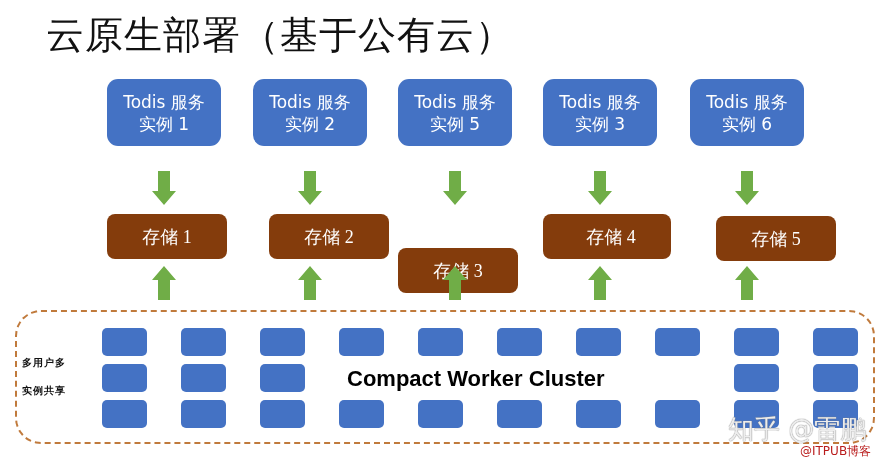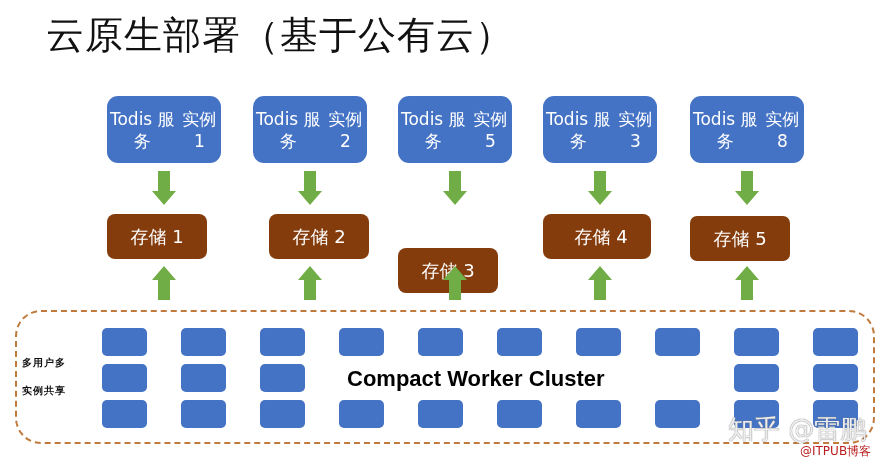--- a/index.html
+++ b/index.html
@@ -5,29 +5,29 @@
   html, body { margin: 0; padding: 0; }
   body {
     width: 888px; height: 465px; background: #ffffff; position: relative; overflow: hidden;
     font-family: "DejaVu Sans", "Liberation Sans", sans-serif;
   }
   .title {
     position: absolute; left: 46px; top: 10px; font-size: 38px; color: #111;
     font-weight: normal; letter-spacing: 1px; white-space: nowrap;
   }
   .svc {
-    position: absolute; top: 96px; width: 114px; height: 67px; background: #4472c4;
+    position: absolute; top: 79px; width: 114px; height: 67px; background: #4472c4;
     border-radius: 11px; color: #fff; font-size: 17px; line-height: 22px;
-    display: flex; flex-direction: row; align-items: center; justify-content: center;
+    display: flex; flex-direction: column; align-items: center; justify-content: center;
     text-align: center;
   }
   .store {
-    position: absolute; top: 214px; width: 100px; height: 45px; background: #843c0c;
+    position: absolute; top: 214px; width: 120px; height: 45px; background: #843c0c;
     border-radius: 8px; color: #fff; font-size: 18px;
-    display: flex; align-items: center; justify-content: center;
+    display: flex; align-items: center; justify-content: center; font-family: Liberation Serif, serif;
   }
   .arrow { position: absolute; width: 24px; height: 34px; }
   .arrow svg { width: 100%; height: 100%; display: block; }
   .cluster {
     position: absolute; left: 15px; top: 310px; width: 860px; height: 134px;
     border: 2px dashed #c07a3c; border-radius: 26px; box-sizing: border-box;
   }
   .node {
     position: absolute; width: 45px; height: 28px; background: #4472c4; border-radius: 5px;
   }
@@ -64,29 +64,29 @@
     <div class="svc" style="left: 398px;">
       <div>Todis 服务</div>
       <div>实例 5</div>
     </div>
     <div class="svc" style="left: 543px;">
       <div>Todis 服务</div>
       <div>实例 3</div>
     </div>
     <div class="svc" style="left: 690px;">
       <div>Todis 服务</div>
-      <div>实例 8</div>
+      <div>实例 6</div>
     </div>
   </div>
 <div id="storages">
     <div class="store" style="left: 107px;">存储 1</div>
     <div class="store" style="left: 269px;">存储 2</div>
     <div class="store" style="left: 398px; margin-top: 34px;">存储 3</div>
     <div class="store" style="left: 543px; padding-left: 8px;">存储 4</div>
-    <div class="store" style="left: 690px; top: 216px; border-radius: 7px;">存储 5</div>
+    <div class="store" style="left: 716px; top: 216px;">存储 5</div>
   </div>
 <div id="arrows">
     <div class="arrow" style="left: 152px; top: 171px;">
       <svg viewBox="0 0 24 34">
         <polygon points="6,0 18,0 18,20 24,20 12,34 0,20 6,20" fill="#70ad47"></polygon>
       </svg>
     </div>
     <div class="arrow" style="left: 152px; top: 266px;">
       <svg viewBox="0 0 24 34">
         <polygon points="12,0 24,14 18,14 18,34 6,34 6,14 0,14" fill="#70ad47"></polygon>

